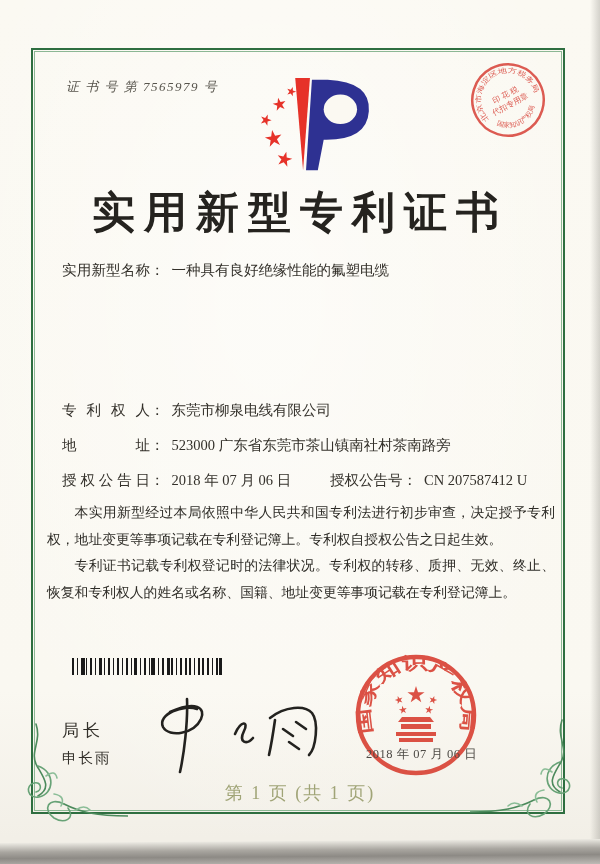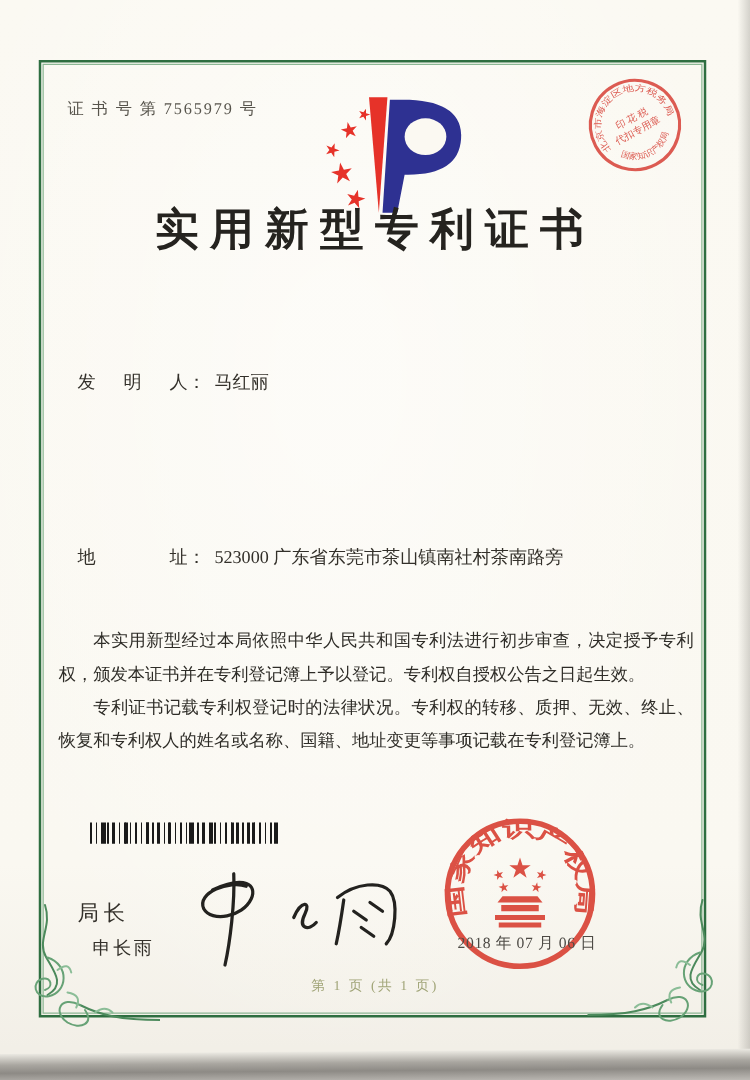--- a/index.html
+++ b/index.html
@@ -19,47 +19,47 @@
   .edge-bottom{position:absolute;left:-4px;top:841px;width:610px;height:26px;
     transform:rotate(-.4deg);
     background:linear-gradient(180deg,#eceae3 0%,#a9a6a0 35%,#8d8a85 60%,#c2bfba 100%);}
   .frame{
     position:absolute;left:31px;top:48px;width:534px;height:766px;
     border:2px solid #2e6e40;box-sizing:border-box;
   }
   .frame::after{
     content:"";position:absolute;inset:1px;border:1px solid #8cb794;
   }
-  .cert-no{position:absolute;left:54px;top:78px;font-size:13px;letter-spacing:1.5px;color:#57544c;}
+  .cert-no{position:absolute;left:66px;top:78px;font-size:13px;letter-spacing:1.5px;color:#57544c;font-style:italic;}
   .logo{position:absolute;left:243px;top:72px;width:128px;height:108px;}
-  .title{position:absolute;left:0;right:0;top:160px;text-align:center;
-    font-size:35px;font-weight:700;letter-spacing:9px;color:#25231f;}
+  .title{position:absolute;left:0;right:0;top:184px;text-align:center;
+    font-size:43px;font-weight:700;letter-spacing:9px;color:#25231f;}
   .frow{position:absolute;left:62px;width:486px;font-size:14.5px;color:#33302a;white-space:nowrap;}
   .frow .lbl{display:inline-block;width:88px;text-align:justify;text-align-last:justify;vertical-align:bottom;}
   .frow .col{margin-right:7px;}
   .grant{position:absolute;left:268px;top:0;}
   .paras{position:absolute;left:47px;top:500px;width:508px;font-size:13.8px;
     line-height:26.5px;color:#2e2c27;text-align:justify;}
   .paras p{margin:0;text-indent:2em;}
   .barcode{position:absolute;left:72px;top:658px;width:152px;height:17px;
     background-image:
       repeating-linear-gradient(90deg,#1a1a1a 0 2px,rgba(0,0,0,0) 2px 5px,#1a1a1a 5px 6px,rgba(0,0,0,0) 6px 9px),
       repeating-linear-gradient(90deg,rgba(0,0,0,0) 0 11px,#1a1a1a 11px 13px,rgba(0,0,0,0) 13px 17px);}
   .signer-title{position:absolute;left:62px;top:719px;font-size:17px;letter-spacing:4px;color:#33302a;}
-  .signer-name{position:absolute;left:62px;top:749px;font-size:14.5px;letter-spacing:2px;color:#33302a;margin-left:12px;}
+  .signer-name{position:absolute;left:62px;top:749px;font-size:14.5px;letter-spacing:2px;color:#33302a;}
   .signature{position:absolute;left:142px;top:692px;width:195px;height:92px;}
   .seal{position:absolute;left:351px;top:650px;width:130px;height:130px;opacity:.93;}
   .seal-date{position:absolute;left:366px;top:746px;font-size:12.5px;color:#4d4a45;letter-spacing:.5px;}
   .tax-seal{position:absolute;left:466px;top:58px;width:84px;height:84px;
     transform:rotate(-28deg);opacity:.88;}
   .orn{position:absolute;width:104px;height:104px;}
   .orn-left{left:24px;top:722px;}
   .orn-right{left:470px;top:718px;transform:scaleX(-1);}
   .footer{position:absolute;left:0;right:0;top:781px;text-align:center;
-    font-size:11px;color:#a0a477;letter-spacing:2px;}
+    font-size:18px;color:#a0a477;letter-spacing:2px;}
 </style>
 </head>
 <body>
 
 <div class="paper">
 
   <div class="frame"></div>
 
   <div class="cert-no">证 书 号 第 7565979 号</div>
 
@@ -72,29 +72,36 @@
     <polygon points="53,6 68,6 61,100" fill="#e63229"></polygon>
     <use href="#st" transform="translate(49,20) scale(5) rotate(18)" fill="#e63229"></use>
     <use href="#st" transform="translate(37,33) scale(7) rotate(-12)" fill="#e63229"></use>
     <use href="#st" transform="translate(23,49) scale(6) rotate(20)" fill="#e63229"></use>
     <use href="#st" transform="translate(31,68) scale(9) rotate(-10)" fill="#e63229"></use>
     <use href="#st" transform="translate(42,89) scale(8) rotate(14)" fill="#e63229"></use>
   </svg>
 
   <div class="title">实用新型专利证书</div>
 
-  <div class="frow" style="top:296px">
-    <span class="lbl">发明人</span><span class="col">：</span><span>马红丽</span>
+  <div class="frow" style="top:261px">
+    <span class="lbl">实用新型名称</span><span class="col">：</span><span>一种具有良好绝缘性能的氟塑电缆</span>
+  </div>
+  <div class="frow" style="top:401px">
+    <span class="lbl">专利权人</span><span class="col">：</span><span>东莞市柳泉电线有限公司</span>
   </div>
   <div class="frow" style="top:436px">
     <span class="lbl">地址</span><span class="col">：</span><span>523000 广东省东莞市茶山镇南社村茶南路旁</span>
   </div>
+  <div class="frow" style="top:471px">
+    <span class="lbl">授权公告日</span><span class="col">：</span><span>2018 年 07 月 06 日</span>
+    <span class="grant"><span>授权公告号</span><span>：</span><span class="col"></span><span>CN 207587412 U</span></span>
+  </div>
 
   <div class="paras">
-    <p>本实用新型经过本局依照中华人民共和国专利法进行初步审查，决定授予专利权，颁发本证书并在专利登记簿上予以登记。专利权自授权公告之日起生效。</p>
+    <p>本实用新型经过本局依照中华人民共和国专利法进行初步审查，决定授予专利权，地址变更等事项记载在专利登记簿上。专利权自授权公告之日起生效。</p>
     <p>专利证书记载专利权登记时的法律状况。专利权的转移、质押、无效、终止、恢复和专利权人的姓名或名称、国籍、地址变更等事项记载在专利登记簿上。</p>
   </div>
 
   <div class="barcode"></div>
 
   <div class="signer-title">局长</div>
   <div class="signer-name">申长雨</div>
 
   <svg class="signature" viewBox="0 0 195 92" fill="none" stroke="#23221f" stroke-width="2.6" stroke-linecap="round" stroke-linejoin="round">
     <path d="M28,20 C54,8 64,16 59,27 C52,42 27,46 21,35 C15,22 42,12 55,17"></path>

